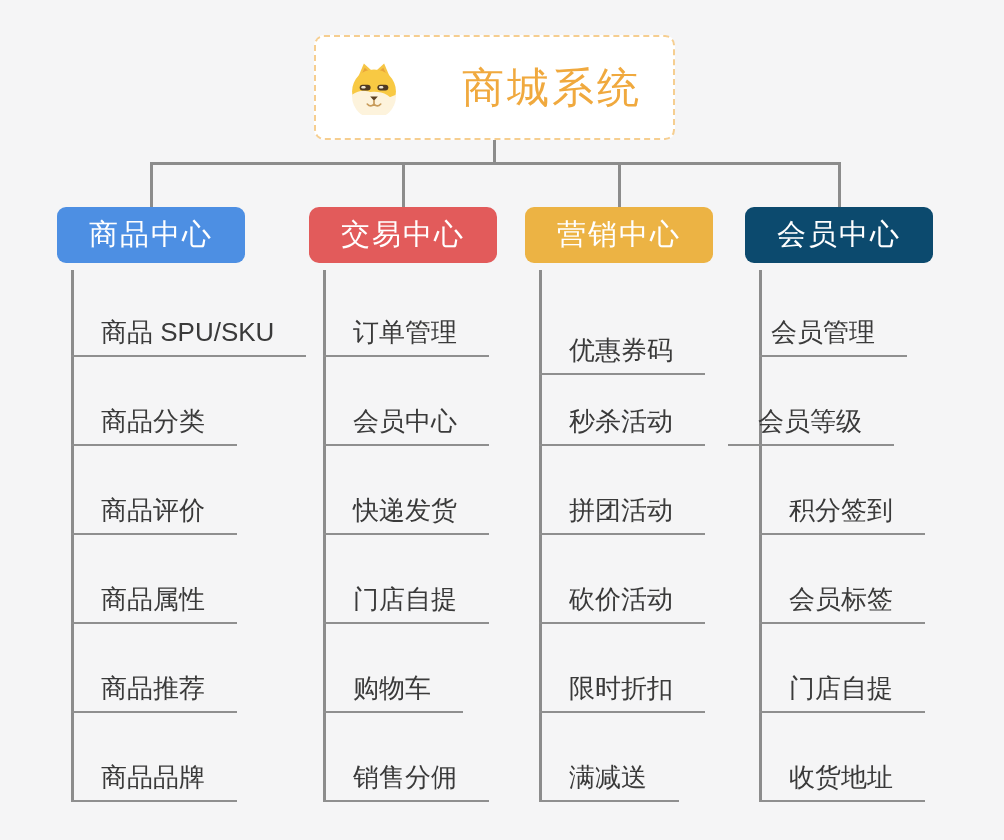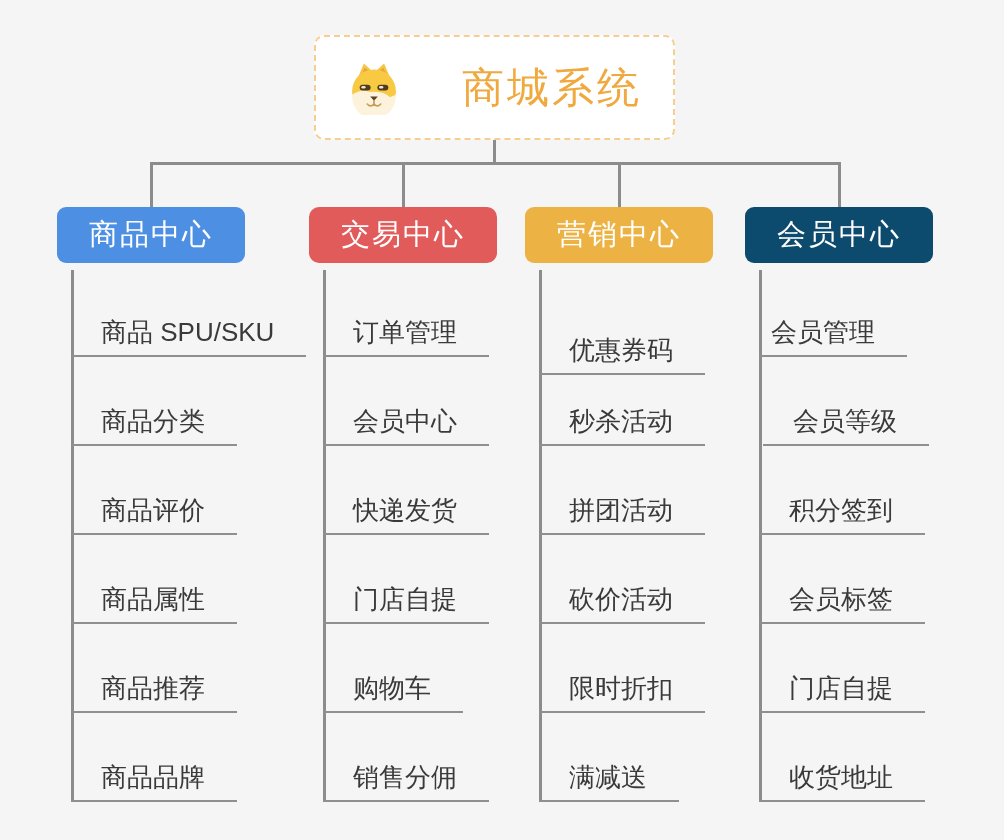--- a/index.html
+++ b/index.html
@@ -135,20 +135,20 @@
       <div class="branch-item" style="left: 539px; top: 407px;">秒杀活动</div>
       <div class="branch-item" style="left: 539px; top: 496px;">拼团活动</div>
       <div class="branch-item" style="left: 539px; top: 585px;">砍价活动</div>
       <div class="branch-item" style="left: 539px; top: 674px;">限时折扣</div>
       <div class="branch-item" style="left: 539px; top: 763px;">满减送</div>
       <div class="branch-box" style="left: 745px; background: #0c4a6e;">
         <span>会员中心</span>
       </div>
       <div class="cline" style="left: 759px; top: 270px; width: 3px; height: 532px;"></div>
       <div class="branch-item" style="left: 759px; top: 318px; padding-left: 12px;">会员管理</div>
-      <div class="branch-item" style="left: 763px; top: 407px;">会员等级</div>
+      <div class="branch-item" style="left: 728px; top: 407px;">会员等级</div>
       <div class="branch-item" style="left: 759px; top: 496px;">积分签到</div>
       <div class="branch-item" style="left: 759px; top: 585px;">会员标签</div>
       <div class="branch-item" style="left: 759px; top: 674px;">门店自提</div>
       <div class="branch-item" style="left: 759px; top: 763px;">收货地址</div>
     </div>
 
 </div>
 
 </body></html>

